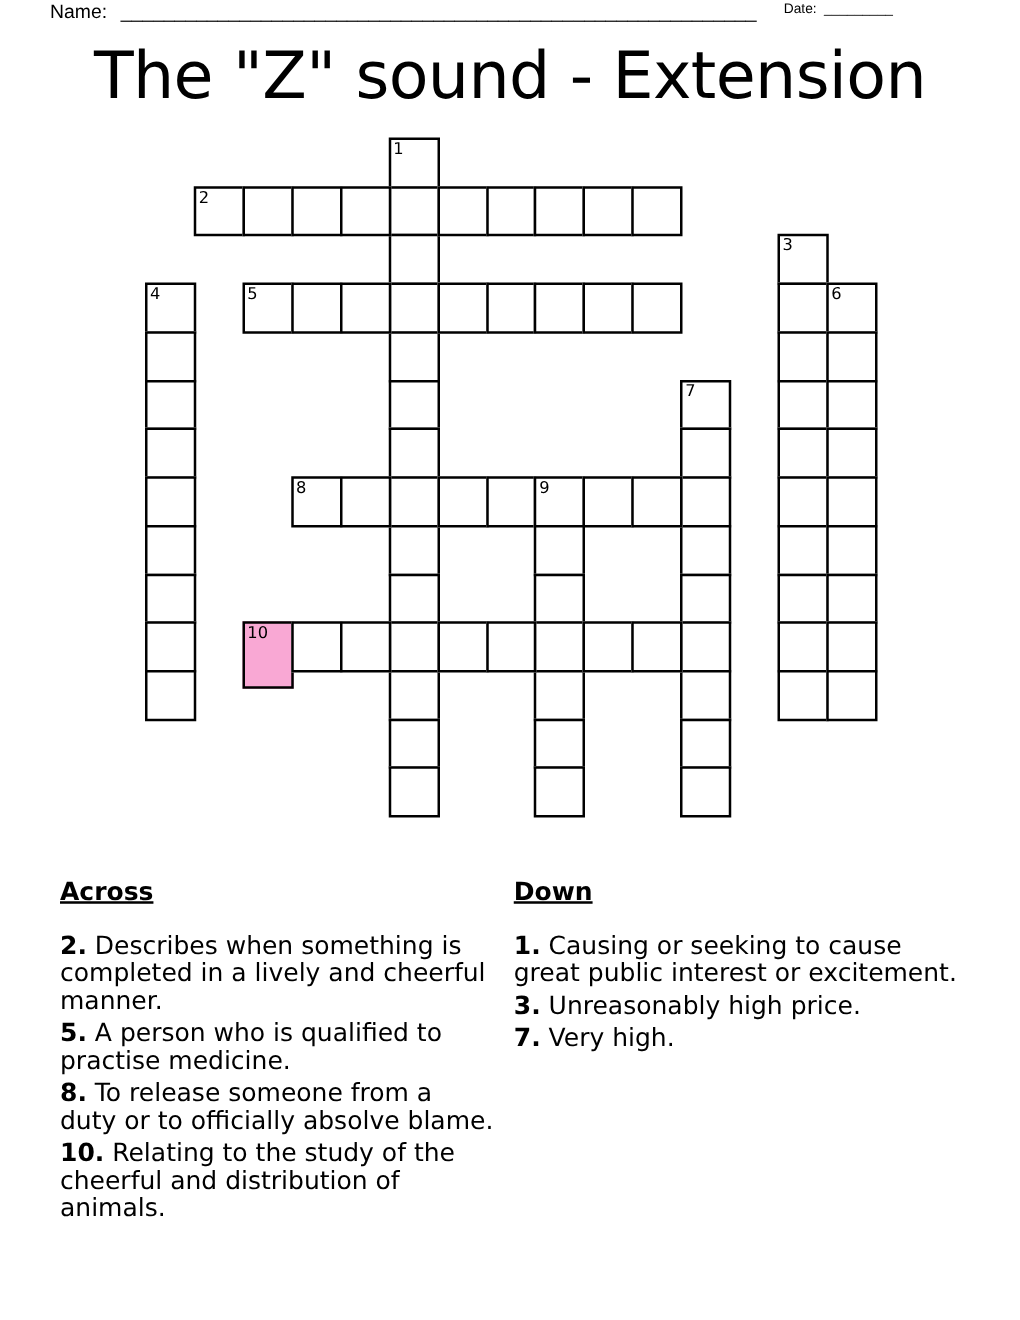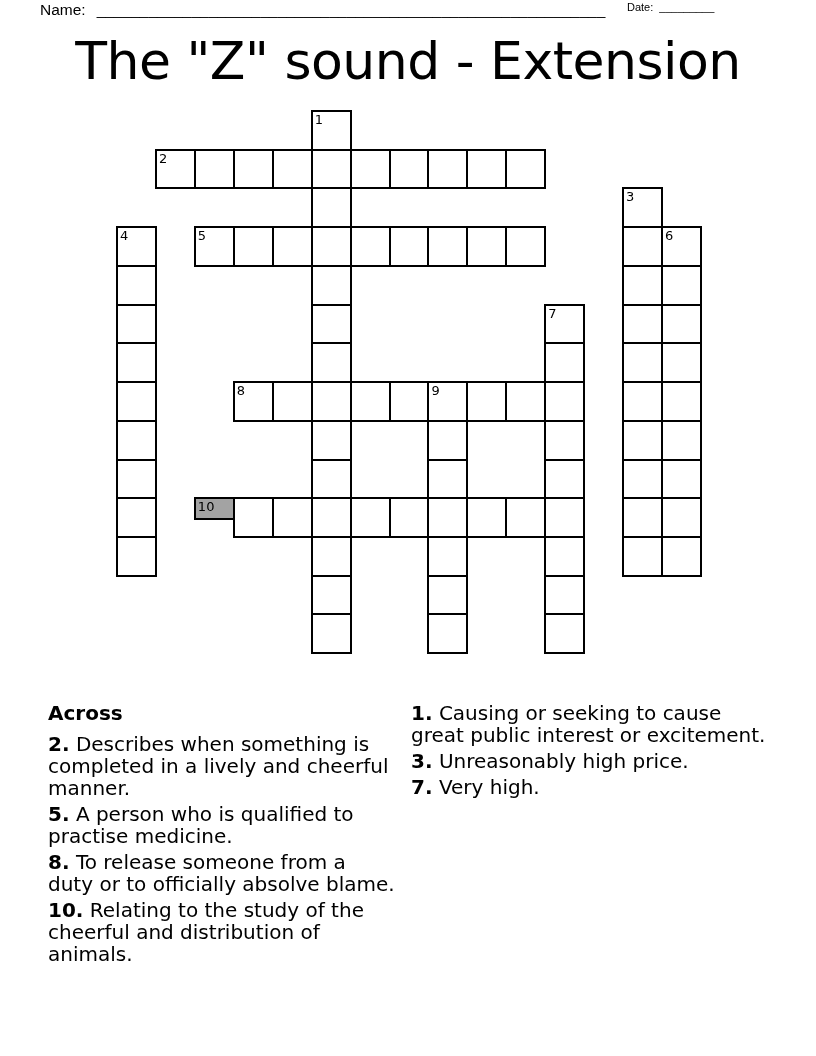--- a/index.html
+++ b/index.html
@@ -34,22 +34,22 @@
     font-size:13px;line-height:15px;
     font-family:"DejaVu Sans","Liberation Sans",sans-serif;
   }
   
   .clues{position:absolute;left:48px;top:702px;width:740px;
     font-family:"DejaVu Sans","Liberation Sans",sans-serif;}
   .clue-col{position:absolute;top:0;}
   .col-across{left:0;width:352px;}
   .col-down{left:363px;width:382px;}
   .clue-heading{
-    font-size:20px;font-weight:bold;
-    line-height:22px;margin:0 0 9px 0;
+    font-size:20px;font-weight:bold;text-decoration:underline;
+    line-height:22px;margin:0 0 21px 0;
   }
   .clue{font-size:20px;line-height:22px;margin:0 0 4px 0;}
   .clue .clue-text{white-space:pre-line;}
 </style>
 </head>
 <body>
 
 <div class="page">
 
   <div class="name-block"><span>Name:</span><span class="fill-line">___________________________________________________________</span></div>
@@ -151,21 +151,21 @@
         <span class="num">9</span>
       </div>
       <div class="cell" style="left: 466.37px; top: 381.11px; width: 40.93px; height: 40.73px; border-color: rgb(0, 0, 0); background: rgb(255, 255, 255);"></div>
       <div class="cell" style="left: 505.3px; top: 381.11px; width: 40.93px; height: 40.73px; border-color: rgb(0, 0, 0); background: rgb(255, 255, 255);"></div>
       <div class="cell" style="left: 427.44px; top: 419.84px; width: 40.93px; height: 40.73px; border-color: rgb(0, 0, 0); background: rgb(255, 255, 255);"></div>
       <div class="cell" style="left: 427.44px; top: 458.57px; width: 40.93px; height: 40.73px; border-color: rgb(0, 0, 0); background: rgb(255, 255, 255);"></div>
       <div class="cell" style="left: 427.44px; top: 497.3px; width: 40.93px; height: 40.73px; border-color: rgb(0, 0, 0); background: rgb(255, 255, 255);"></div>
       <div class="cell" style="left: 427.44px; top: 536.03px; width: 40.93px; height: 40.73px; border-color: rgb(0, 0, 0); background: rgb(255, 255, 255);"></div>
       <div class="cell" style="left: 427.44px; top: 574.76px; width: 40.93px; height: 40.73px; border-color: rgb(0, 0, 0); background: rgb(255, 255, 255);"></div>
       <div class="cell" style="left: 427.44px; top: 613.49px; width: 40.93px; height: 40.73px; border-color: rgb(0, 0, 0); background: rgb(255, 255, 255);"></div>
-      <div class="cell" style="left: 193.86px; top: 497.3px; width: 40.93px; height: 23px; border-color: rgb(0, 0, 0); background: #a3a3a3;">
+      <div class="cell" style="left: 193.86px; top: 497.3px; width: 40.93px; height: 54px; border-color: rgb(0, 0, 0); background: #f9a8d4;">
         <span class="num">10</span>
       </div>
       <div class="cell" style="left: 232.79px; top: 497.3px; width: 40.93px; height: 40.73px; border-color: rgb(0, 0, 0); background: rgb(255, 255, 255);"></div>
       <div class="cell" style="left: 271.72px; top: 497.3px; width: 40.93px; height: 40.73px; border-color: rgb(0, 0, 0); background: rgb(255, 255, 255);"></div>
       <div class="cell" style="left: 349.58px; top: 497.3px; width: 40.93px; height: 40.73px; border-color: rgb(0, 0, 0); background: rgb(255, 255, 255);"></div>
       <div class="cell" style="left: 388.51px; top: 497.3px; width: 40.93px; height: 40.73px; border-color: rgb(0, 0, 0); background: rgb(255, 255, 255);"></div>
       <div class="cell" style="left: 466.37px; top: 497.3px; width: 40.93px; height: 40.73px; border-color: rgb(0, 0, 0); background: rgb(255, 255, 255);"></div>
       <div class="cell" style="left: 505.3px; top: 497.3px; width: 40.93px; height: 40.73px; border-color: rgb(0, 0, 0); background: rgb(255, 255, 255);"></div>
     </div>
 
@@ -179,20 +179,21 @@
       <div class="clue"><b>5.</b> <span class="clue-text">A person who is qualified to
 practise medicine.</span></div>
       <div class="clue"><b>8.</b> <span class="clue-text">To release someone from a
 duty or to officially absolve blame.</span></div>
       <div class="clue"><b>10.</b> <span class="clue-text">Relating to the study of the
 cheerful and distribution of
 animals.</span></div>
     </div>
 
     <div class="clue-col col-down">
+      <div class="clue-heading">Down</div>
       <div class="clue"><b>1.</b> <span class="clue-text">Causing or seeking to cause
 great public interest or excitement.</span></div>
       <div class="clue"><b>3.</b> <span class="clue-text">Unreasonably high price.</span></div>
       <div class="clue"><b>7.</b> <span class="clue-text">Very high.</span></div>
     </div>
 
   </div>
 </div>
 
 </body></html>

